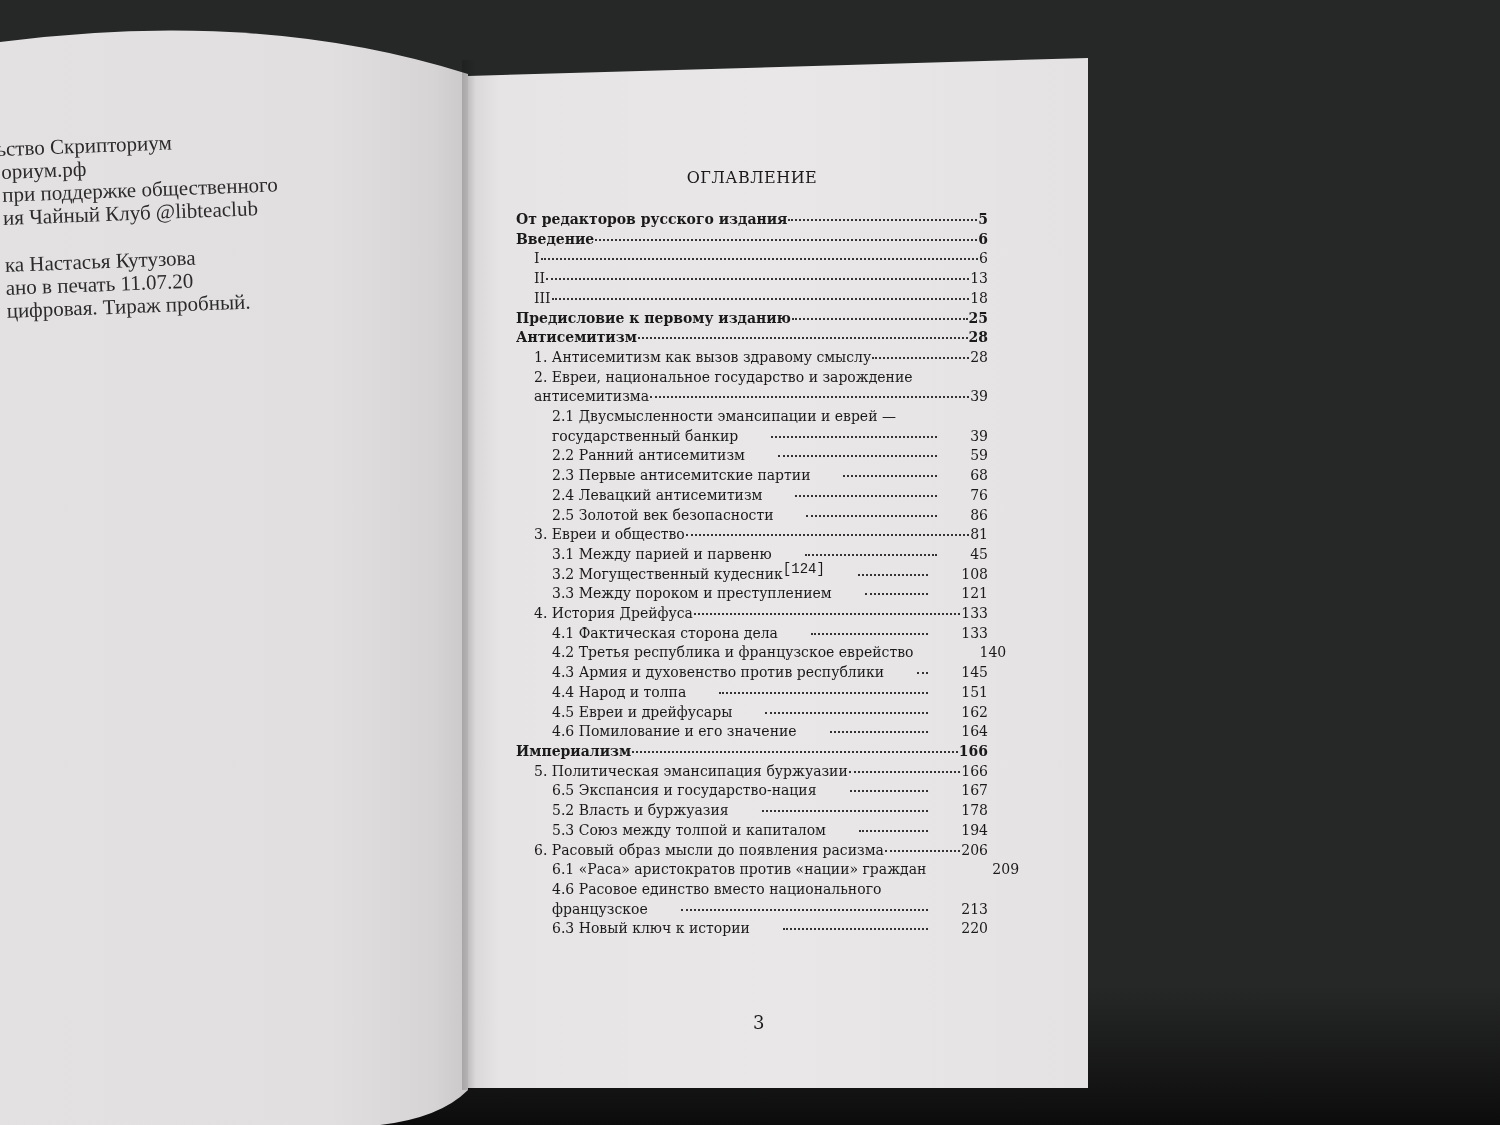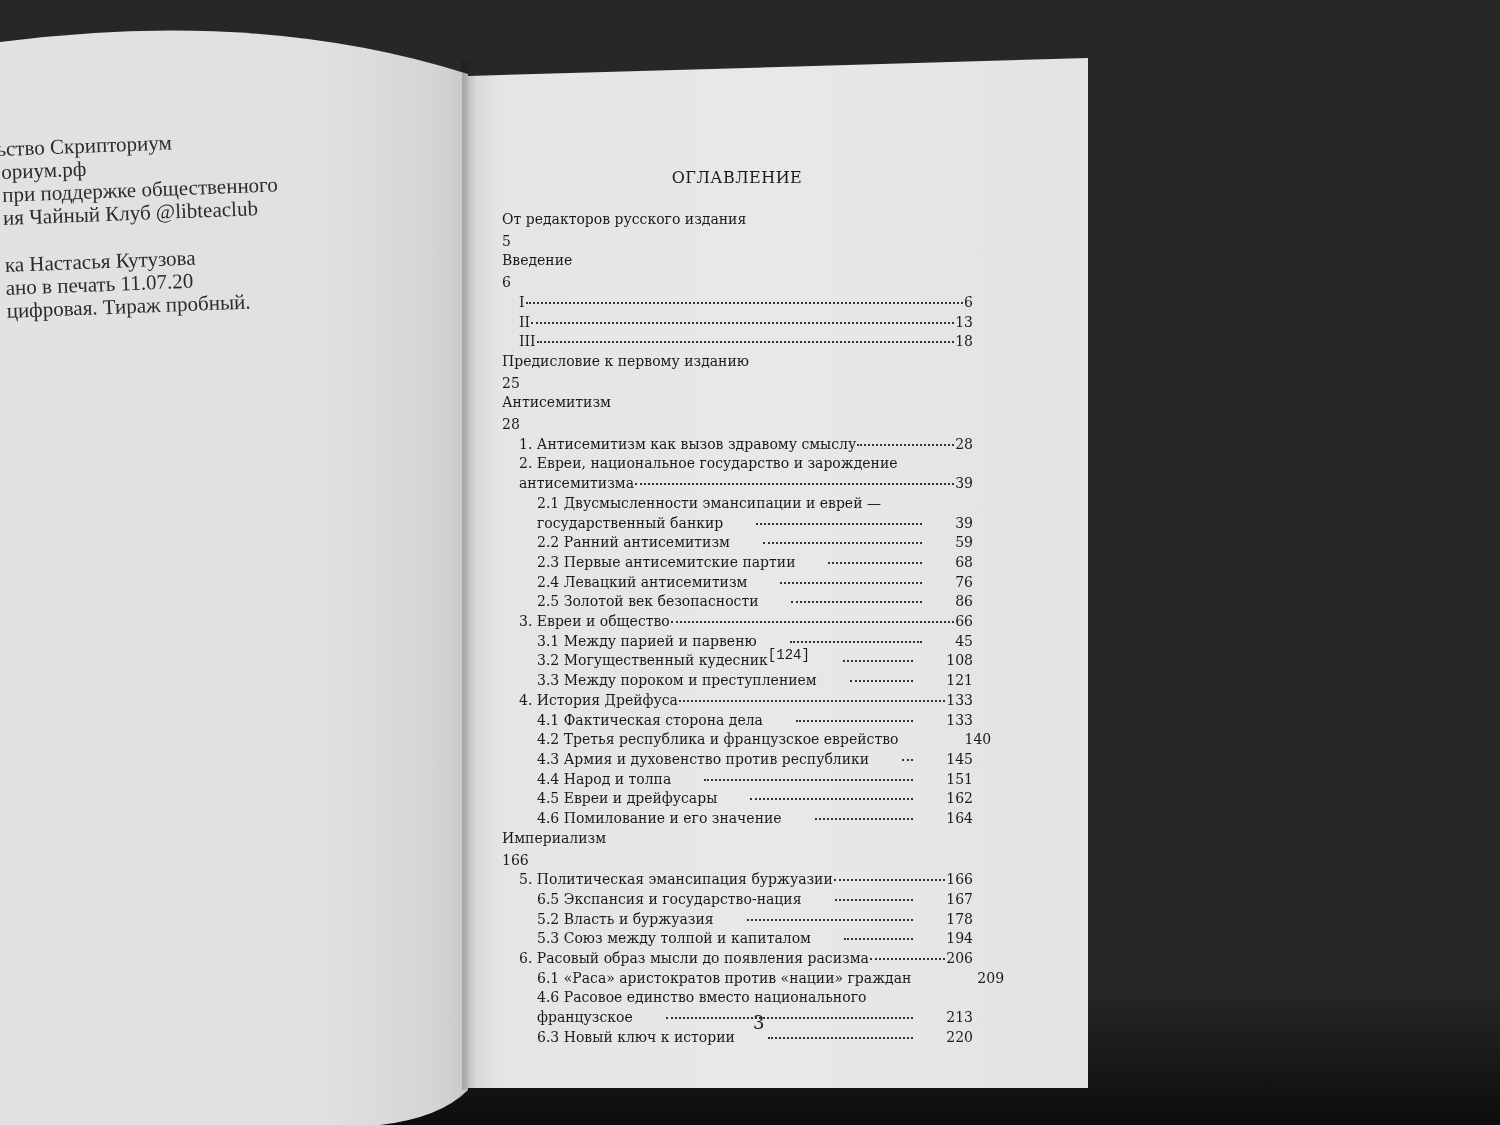--- a/index.html
+++ b/index.html
@@ -30,38 +30,38 @@
   .right-page {
     position: absolute; left: 468px; top: 58px; width: 620px; height: 1030px;
     background: linear-gradient(90deg, #d6d4d5 0%, #e6e4e5 5%, #e9e7e8 50%, #e4e2e3 100%);
     clip-path: polygon(0 18px, 620px 0, 622px 1030px, 0 1032px);
   }
   .spine-shadow {
     position: absolute; left: 462px; top: 60px; width: 14px; height: 1030px;
     background: linear-gradient(90deg, rgba(0,0,0,0.18), rgba(0,0,0,0));
   }
   .toc {
-    position: absolute; left: 501px; top: 166px; width: 472px;
+    position: absolute; left: 516px; top: 166px; width: 472px;
     font-family: "DejaVu Serif", serif; color: #1b1a1b;
   }
   .toc-title {
     text-align: center; font-size: 16px; letter-spacing: 0.5px;
     margin-left: 0; margin-bottom: 20px; height: 24px; line-height: 24px;
   }
   .entry {
     display: flex; align-items: baseline; font-size: 14px; line-height: 19.7px;
     white-space: nowrap;
   }
   .entry .label { flex: 0 0 auto; }
   .entry .dots {
     flex: 1 1 auto; overflow: hidden; margin: 0 1px;
     border-bottom: 2px dotted #333; height: 0; position: relative; top: -3px;
   }
   .entry .page { flex: 0 0 auto; }
-  .entry.bold { font-weight: normal; flex-direction: column; }
+  .entry.bold { font-weight: bold; }
   .entry.l1 { padding-left: 18px; }
   .entry.l2 { padding-left: 36px; gap: 32px; }
   .wrap1 { padding-left: 18px; font-size: 14px; line-height: 19.7px; white-space: nowrap; }
   .wrap2 { padding-left: 36px; font-size: 14px; line-height: 19.7px; white-space: nowrap; }
   sup { font-size: 14px; line-height: 0; font-family: Liberation Mono, monospace; }
   .page-number {
     position: absolute; left: 753px; top: 1012px; font-size: 18px; color: #1b1a1b;
     font-family: "DejaVu Serif", serif;
   }
 </style>
@@ -157,21 +157,21 @@
         <span class="page">76</span>
       </div>
       <div class="entry l2">
         <span class="label"><span>2.5 Золотой век безопасности</span></span>
         <span class="dots"></span>
         <span class="page">86</span>
       </div>
       <div class="entry l1">
         <span class="label"><span>3. Евреи и общество</span></span>
         <span class="dots"></span>
-        <span class="page">66</span>
+        <span class="page">81</span>
       </div>
       <div class="entry l2">
         <span class="label"><span>3.1 Между парией и парвеню</span></span>
         <span class="dots"></span>
         <span class="page">45</span>
       </div>
       <div class="entry l2">
         <span class="label"><span>3.2 Могущественный кудесник</span><sup>[124]</sup></span>
         <span class="dots"></span>
         <span class="page">108</span>

